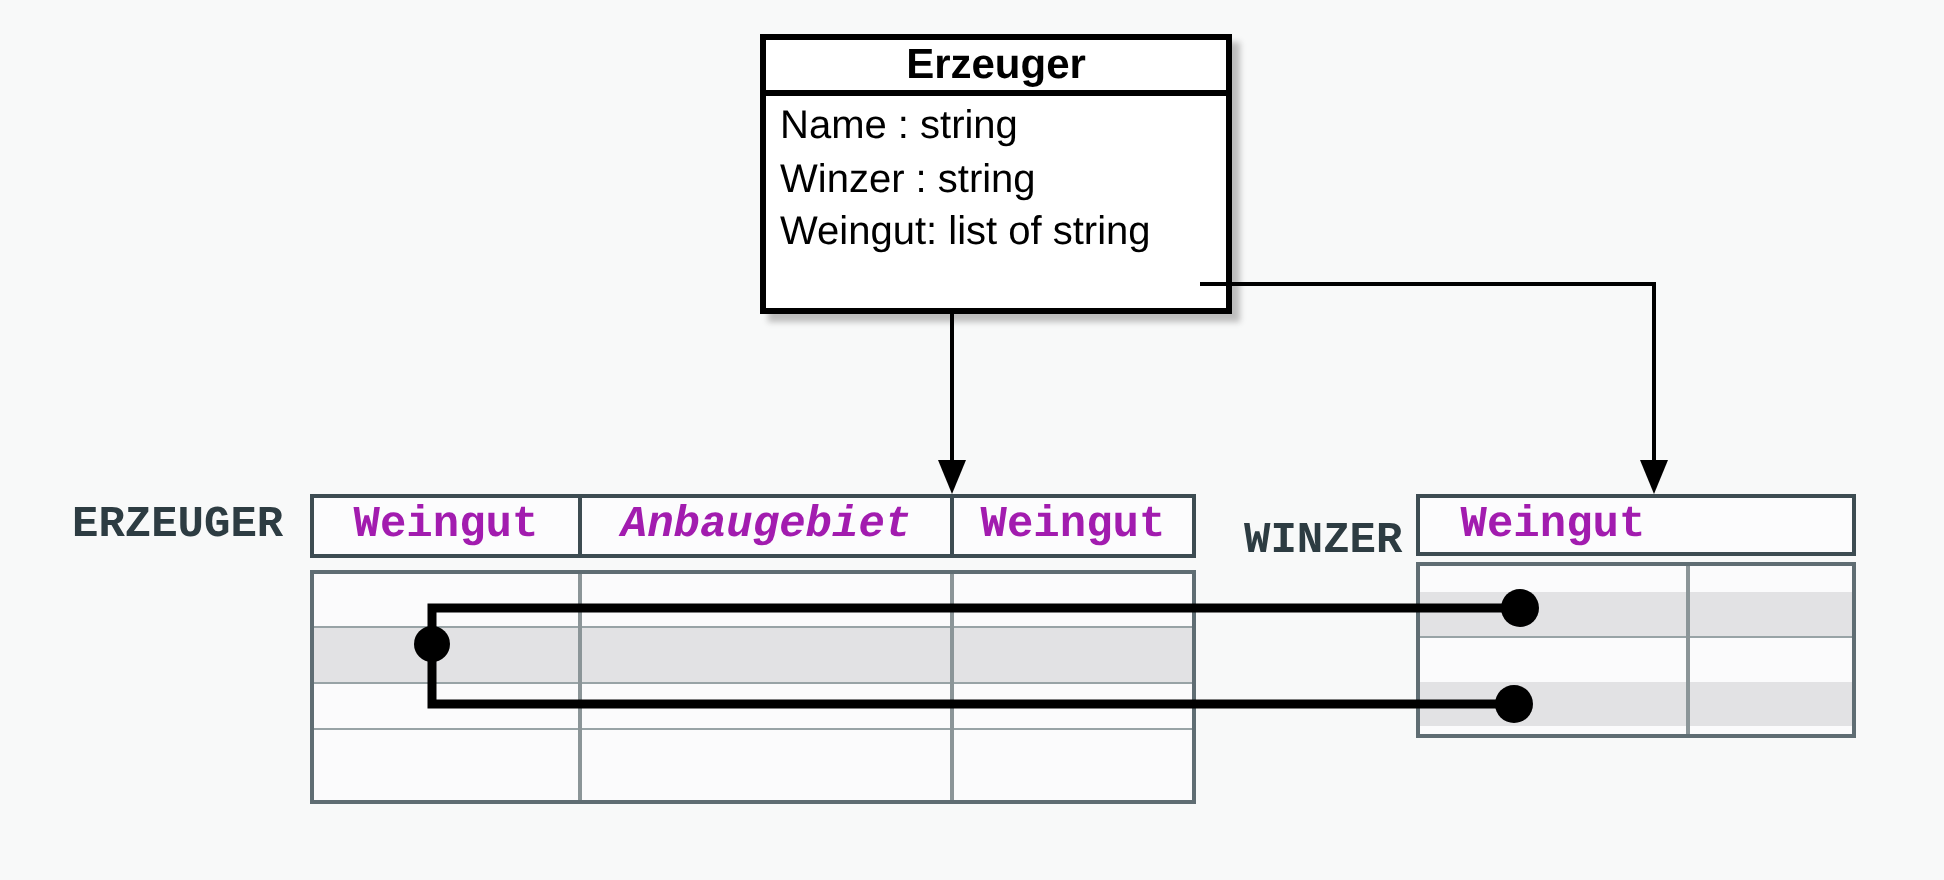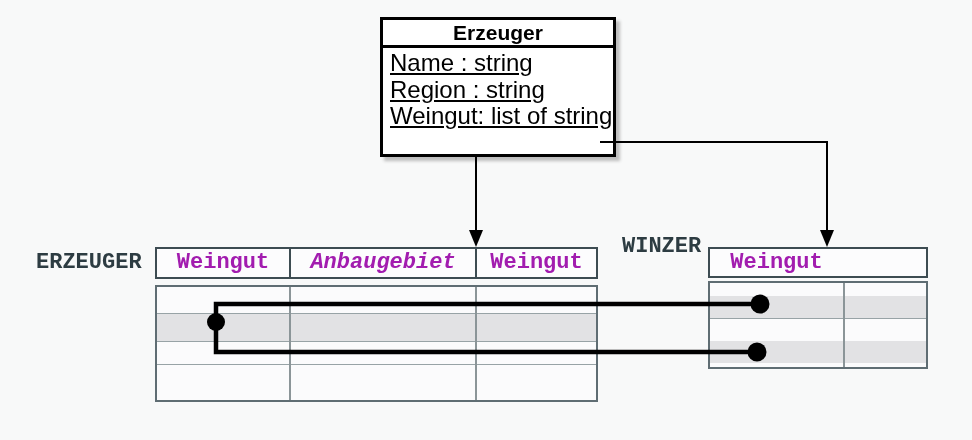--- a/index.html
+++ b/index.html
@@ -8,27 +8,27 @@
 
   .canvas { position:absolute; inset:0; width:972px; height:440px; }
 
   
   .class-box { position:absolute; left:380px; top:17px; width:236px; height:140px;
                box-sizing:border-box; background:#ffffff; border:3px solid #000;
                box-shadow:4px 4px 3px #bdbdbd; overflow:hidden; }
   .class-title { text-align:center; font-weight:bold; font-size:21px; line-height:24px;
                  padding-top:1px; border-bottom:3px solid #000; color:#000; }
   .class-attrs { padding:2px 7px 0 7px; }
-  .class-attr { font-size:24px; line-height:26.5px; white-space:nowrap; color:#000;text-decoration:underline; }
+  .class-attr { font-size:20px; line-height:26.5px; white-space:nowrap; color:#000; }
 
   
   .tbl-label { position:absolute; font-family:"Liberation Mono", monospace;
                font-weight:bold; font-size:22px; color:#2d3c42; white-space:nowrap; }
   #lbl-erzeuger { left:36px; top:250px; }
-  #lbl-winzer  { left:622px; top:234px; }
+  #lbl-winzer  { left:622px; top:258px; }
 
   
   .tbl-header { position:absolute; box-sizing:border-box; display:flex;
                 border:2px solid #3d4c52; background:#fcfcfd; }
   .th-cell { box-sizing:border-box; text-align:center;
              font-family:"Liberation Mono", monospace; font-weight:bold;
              font-size:22px; line-height:27px; color:#a21caf; overflow:hidden; }
   .th-cell + .th-cell { border-left:2px solid #3d4c52; }
   #hdr-erzeuger { left:155px; top:247px; width:443px; height:32px; }
   #hdr-winzer   { left:708px; top:247px; width:220px; height:31px; }
@@ -48,21 +48,21 @@
 </style>
 </head>
 <body>
 
 <div class="canvas">
 
   <div class="class-box">
     <div class="class-title">Erzeuger</div>
     <div class="class-attrs">
       <div class="class-attr">Name : string</div>
-      <div class="class-attr">Region : string</div>
+      <div class="class-attr">Winzer : string</div>
       <div class="class-attr">Weingut: list of string</div>
     </div>
   </div>
 
   <div class="tbl-label" id="lbl-erzeuger">ERZEUGER</div>
 
   <div class="tbl-header" id="hdr-erzeuger">
     <div class="th-cell" style="width:132px;">Weingut</div>
     <div class="th-cell" style="width:186px;font-style:italic;">Anbaugebiet</div>
     <div class="th-cell" style="flex:1;">Weingut</div>

